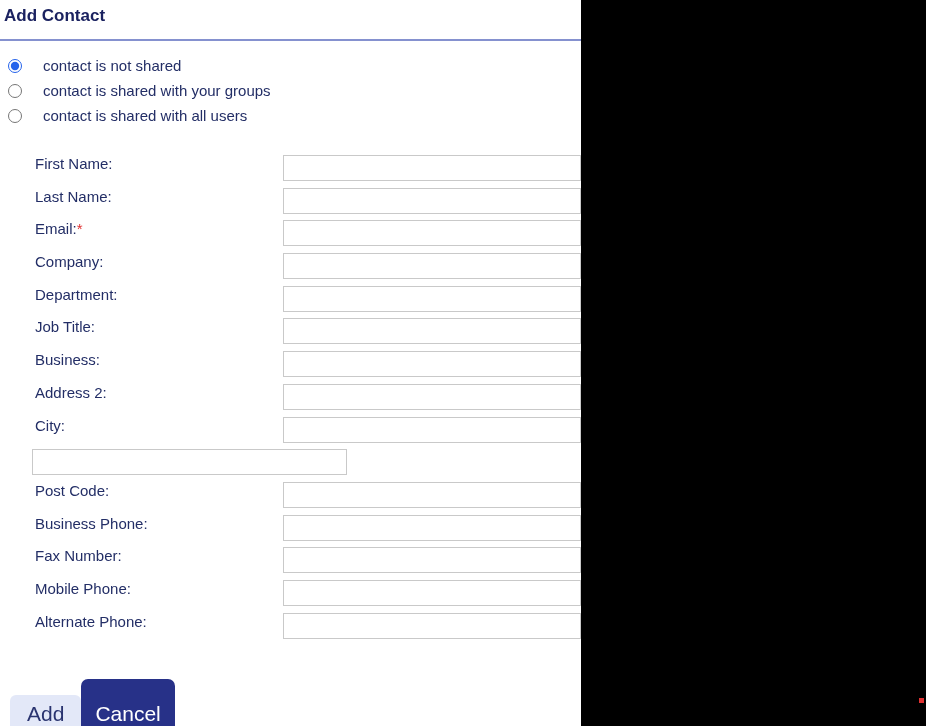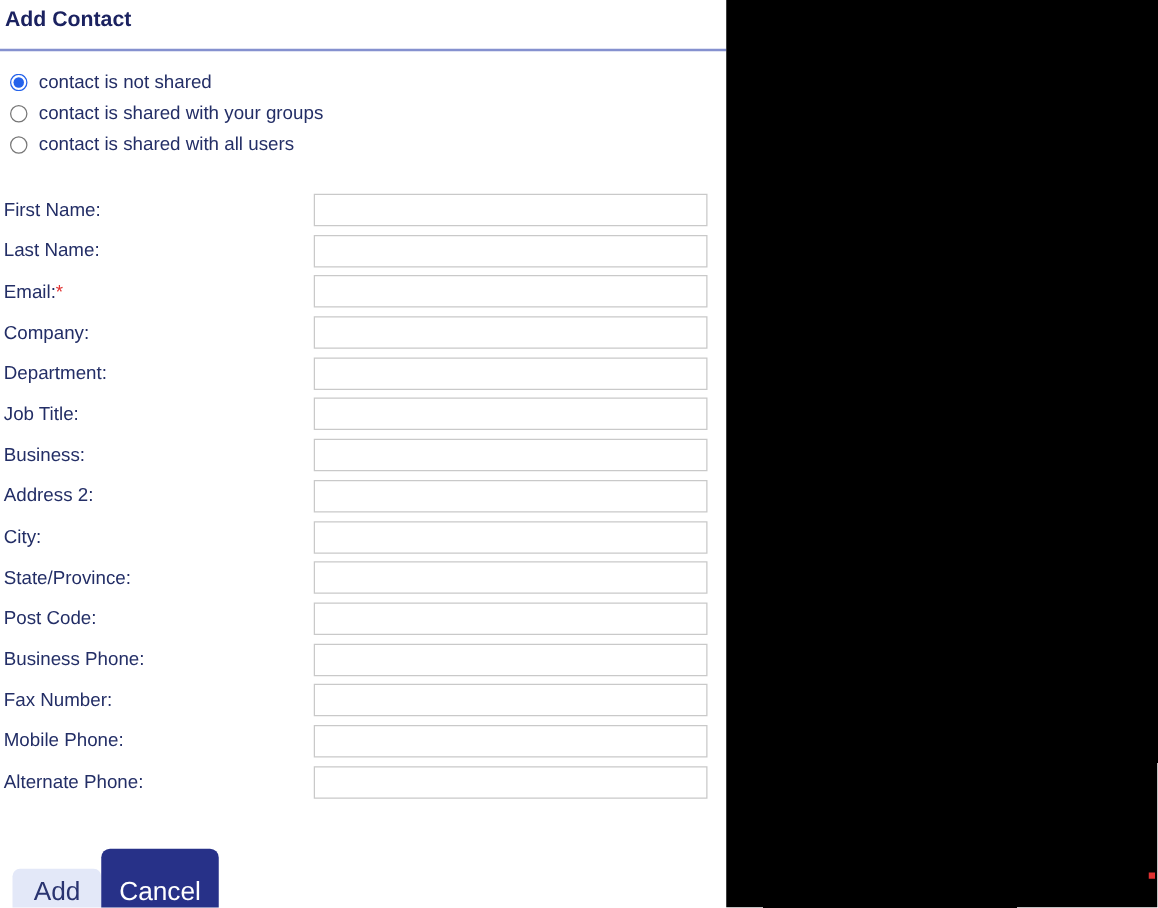--- a/index.html
+++ b/index.html
@@ -48,40 +48,40 @@
     margin: 13px 0 0 0;
     width: 100%;
   }
   .radio-group {
     margin-top: 12px;
     padding-left: 8px;
   }
   .radio-row {
     display: flex;
     align-items: center;
-    gap: 9px;
+    gap: 21px;
     height: 25px;
     font-size: 15px;
     color: var(--label-text);
     cursor: default;
   }
   .radio-row input[type="radio"] {
     width: 14px;
     height: 14px;
     margin: 0;
     accent-color: var(--radio-accent);
   }
   .form {
     margin-top: 27px;
   }
   .row {
     display: flex;
-    align-items: center;
     height: 26px;
     margin-bottom: 6.7px;
+    padding-left: 32px;
   }
   .field-label {
     flex: 0 0 251px;
     padding-left: 3px;
     font-size: 15px;
     color: var(--label-text);
   }
   .req {
     color: var(--required-red);
     font-size: 15px;
@@ -190,21 +190,20 @@
       </div>
       <div class="row">
         <label class="field-label">Address 2:</label>
         <input type="text" class="field-input" style="">
       </div>
       <div class="row">
         <label class="field-label">City:</label>
         <input type="text" class="field-input" style="">
       </div>
       <div class="row">
-        <label class="field-label">State/Province:</label>
         <input type="text" class="field-input" style="">
       </div>
       <div class="row">
         <label class="field-label">Post Code:</label>
         <input type="text" class="field-input" style="">
       </div>
       <div class="row">
         <label class="field-label">Business Phone:</label>
         <input type="text" class="field-input" style="">
       </div>

